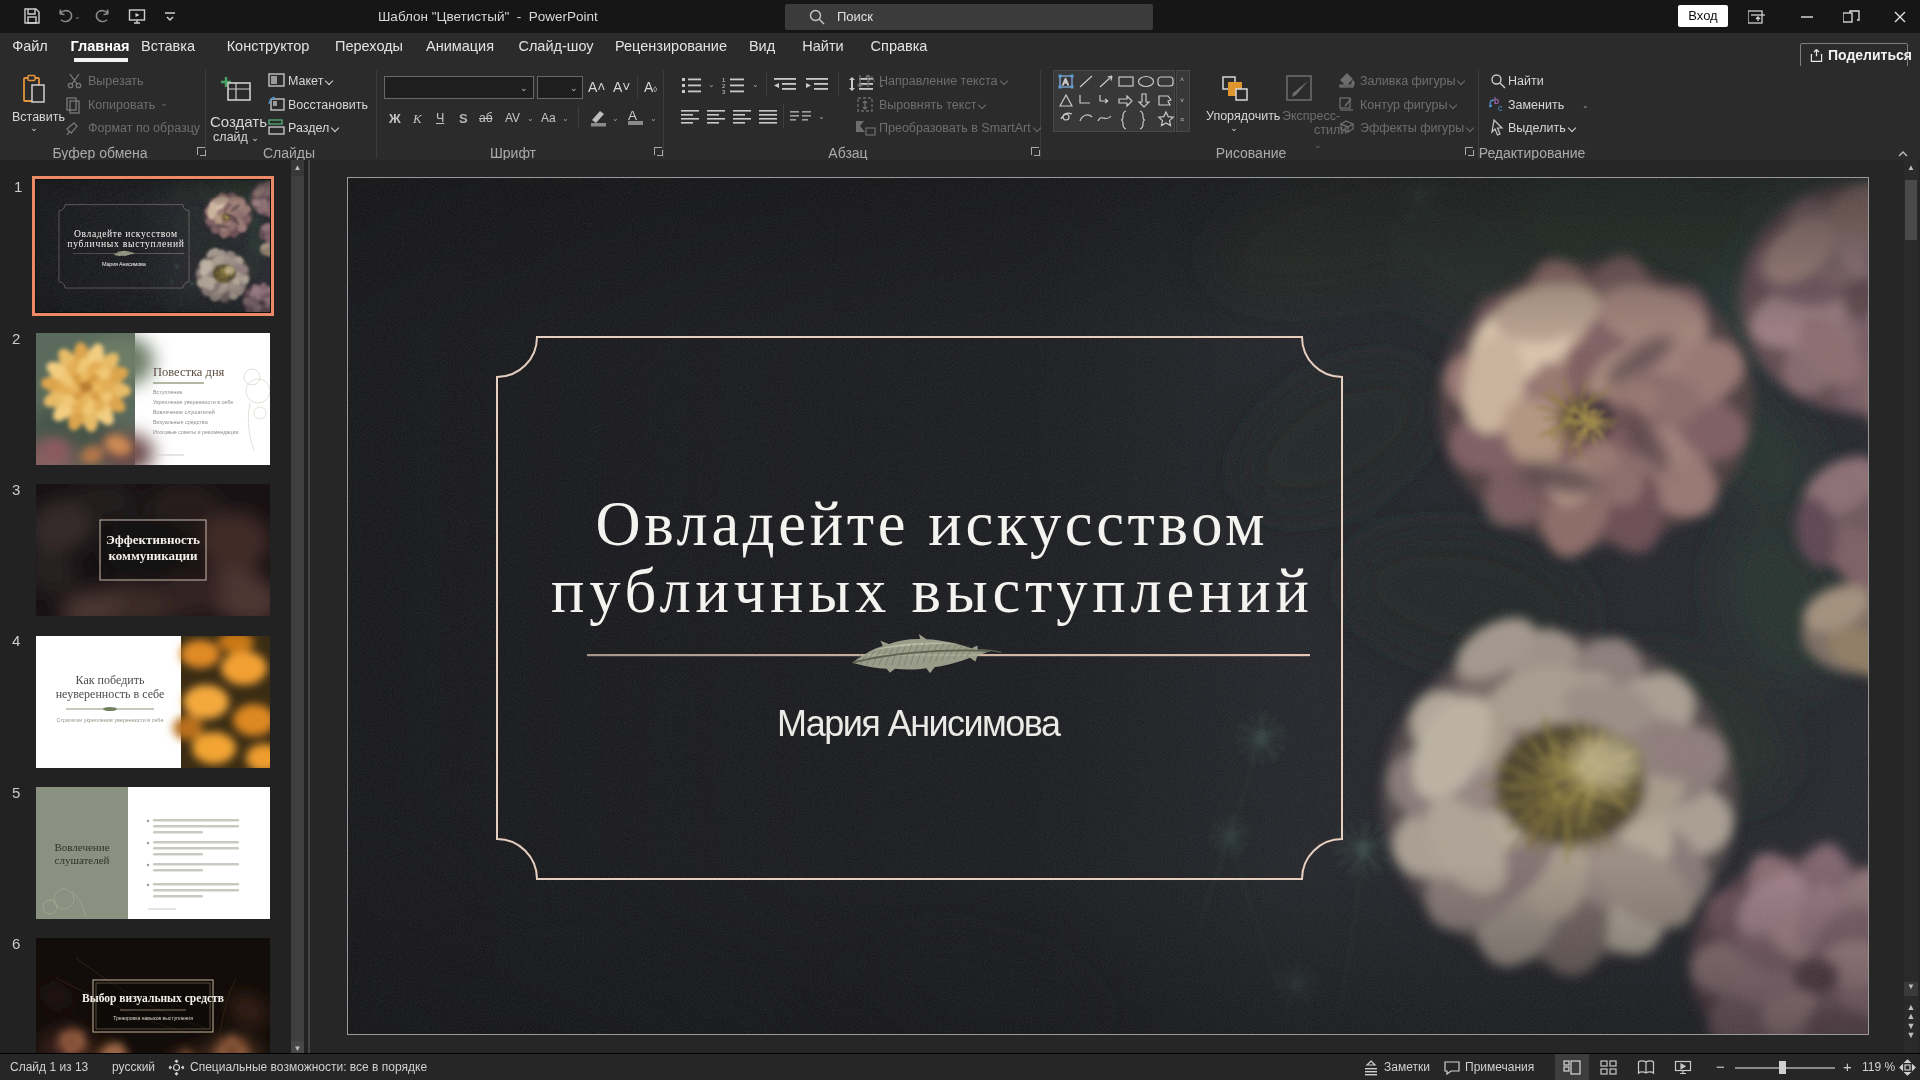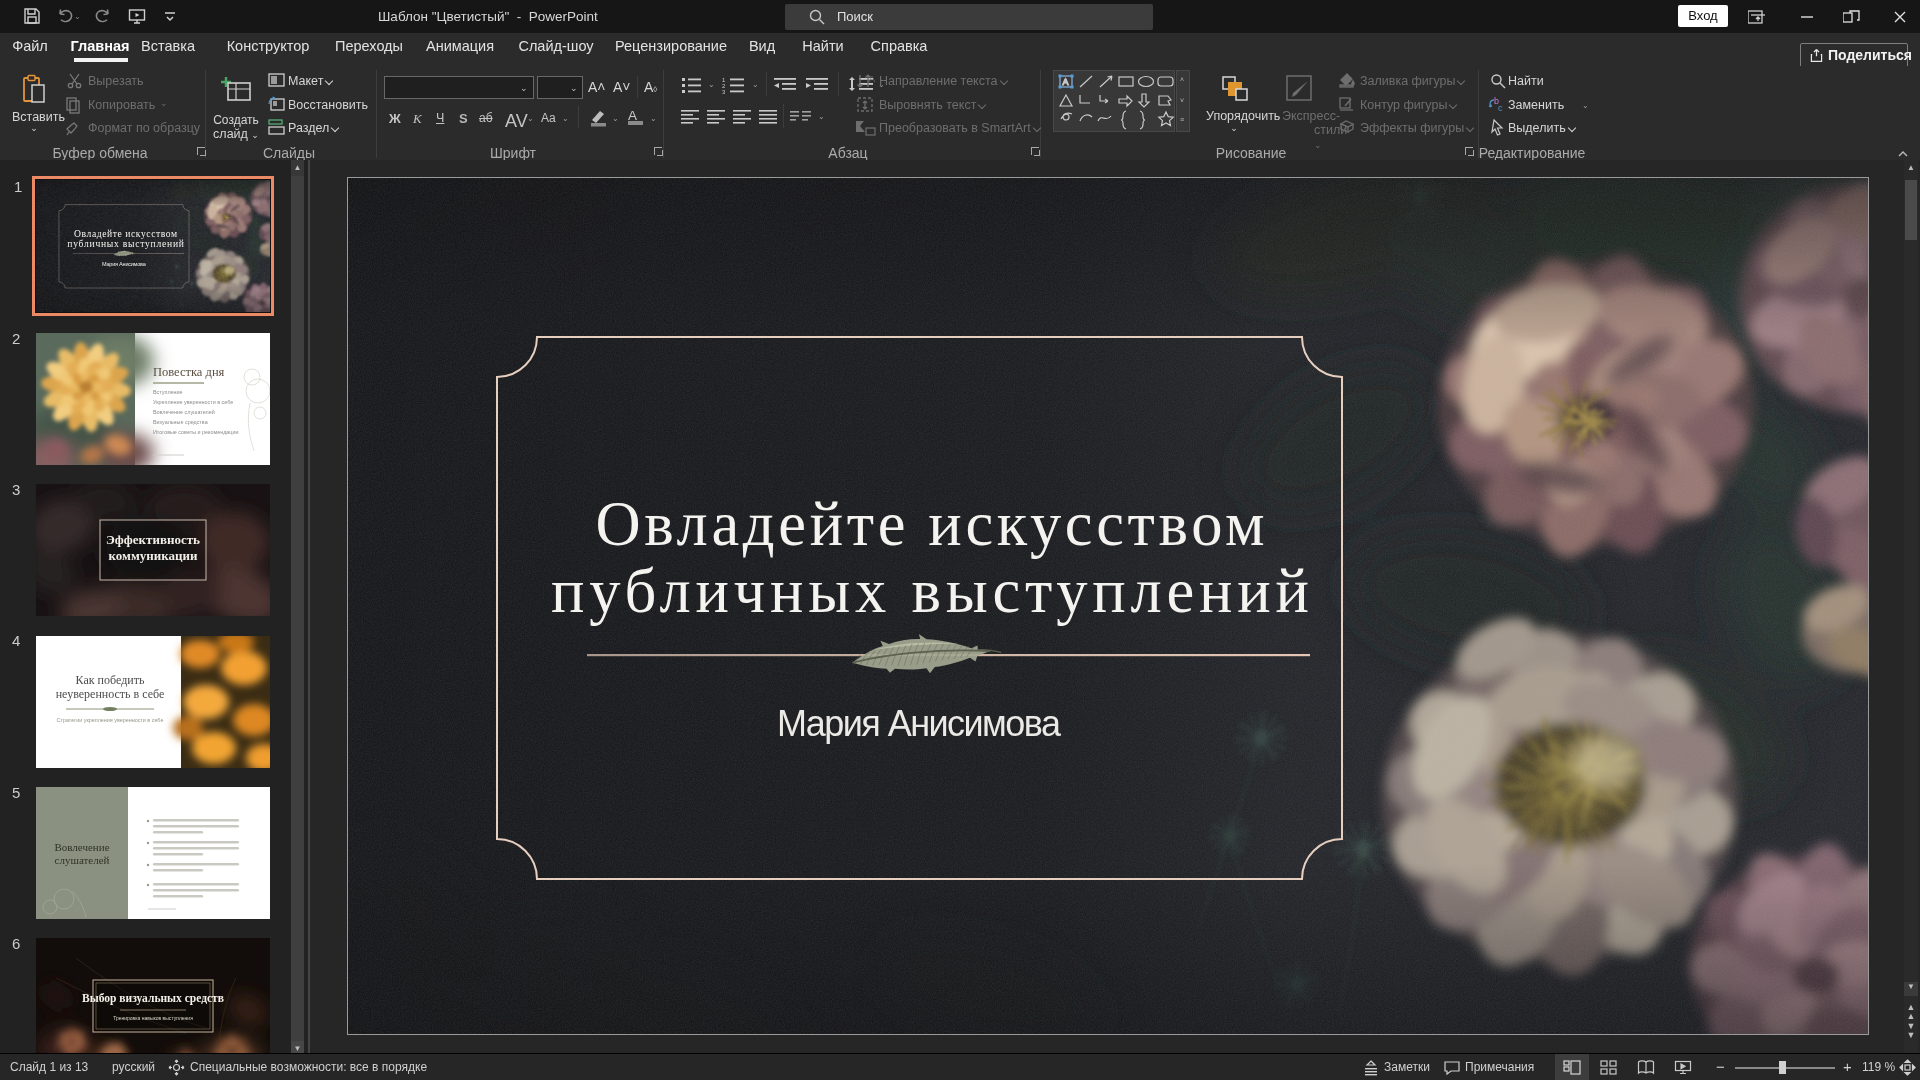--- a/index.html
+++ b/index.html
@@ -139,21 +139,21 @@
         <path d="M5,13 l-2,3"></path>
       </g>
     </svg>
     <div class="it dis" style="left:88px;top:55px;">Формат по образцу</div>
     <div class="abs" style="left:210px;top:6px;width:52px;height:78px;text-align:center;">
 <svg width="36" height="34" viewBox="0 0 36 34" style="margin-top:2px;">
 <path d="M8,3 v10 M3,8 h10" stroke="#4aa564" stroke-width="2.4"></path>
 <rect x="10" y="9" width="22" height="17" fill="none" stroke="#cfcfcf" stroke-width="1.6"></rect>
 <path d="M10,15 h8 M18,9 v17 M18,15 h14" stroke="#cfcfcf" stroke-width="1.2"></path>
 </svg>
-<div style="color:#d6d6d6;font-size:12px;margin-top:1px;">Создать</div>
+<div style="color:#d6d6d6;font-size:15px;margin-top:1px;">Создать</div>
 <div style="color:#d6d6d6;font-size:12.5px;">слайд <span style="font-size:9px;">⌄</span></div></div>
     <svg class="abs" style="left:268px;top:7px;" width="17" height="15" viewBox="0 0 17 15">
       <rect x="1" y="1" width="15" height="12" fill="none" stroke="#cfcfcf" stroke-width="1.3"></rect>
       <rect x="3" y="3" width="6" height="8" fill="#9a9a9a"></rect>
     </svg>
     <div class="it" style="left:288px;top:8px;">Макет<span class="chev"></span></div>
     <svg class="abs" style="left:268px;top:30px;" width="17" height="16" viewBox="0 0 17 16">
       <rect x="3" y="3" width="13" height="11" fill="none" stroke="#cfcfcf" stroke-width="1.3"></rect>
       <rect x="5" y="5" width="4" height="5" fill="#9a9a9a"></rect>
       <path d="M1,8 c0,-4 3,-6 6,-6 M7,2 l-2.5,-1 M7,2 l-2.5,1" stroke="#4f94cd" stroke-width="1.3" fill="none"></path>
@@ -170,21 +170,21 @@
     <div class="abs" style="left:570px;top:17px;color:#bdbdbd;font-size:9px;">⌄</div>
     <div class="it" style="left:588px;top:13px;font-size:14px;">A˄</div>
     <div class="it" style="left:613px;top:13px;font-size:14px;">A˅</div>
     <div class="abs" style="left:637px;top:10px;width:1px;height:22px;background:#3d3d3d;"></div>
     <div class="it" style="left:644px;top:13px;font-size:14px;">A<span style="font-size:8px;">◊</span></div>
     <div class="it" style="left:389px;top:45px;color:#c4c4c4;"><b style="font-size:13px;">Ж</b></div>
     <div class="it" style="left:413px;top:45px;color:#c4c4c4;"><i style="font-family:Liberation Serif,serif;font-size:13px;">К</i></div>
     <div class="it" style="left:436px;top:45px;color:#c4c4c4;"><span style="text-decoration:underline;font-size:12.5px;">Ч</span></div>
     <div class="it" style="left:459px;top:45px;color:#c4c4c4;"><b style="font-size:13px;color:#b5b5b5;">S</b></div>
     <div class="it" style="left:479px;top:45px;color:#c4c4c4;"><span style="text-decoration:line-through;font-size:12px;">аб</span></div>
-    <div class="it" style="left:505px;top:45px;color:#c4c4c4;"><span style="font-size:18px;">AV</span></div>
+    <div class="it" style="left:505px;top:45px;color:#c4c4c4;"><span style="font-size:12px;">AV</span></div>
     <div class="it" style="left:541px;top:45px;color:#c4c4c4;"><span style="font-size:12px;">Aa</span></div>
     <div class="it" style="left:527px;top:48px;font-size:8px;color:#9f9f9f;">⌄</div>
     <div class="it" style="left:562px;top:48px;font-size:8px;color:#9f9f9f;">⌄</div>
     <div class="abs" style="left:578px;top:40px;width:1px;height:22px;background:#3d3d3d;"></div>
     <svg class="abs" style="left:588px;top:42px;" width="22" height="20" viewBox="0 0 22 20">
       <path d="M4,12 L12,3 l4,3 -8,9 z" fill="#bdbdbd"></path>
       <rect x="3" y="15" width="15" height="3.5" fill="#8a8a8a"></rect>
     </svg>
     <div class="it" style="left:612px;top:48px;font-size:8px;color:#9f9f9f;">⌄</div>
     <div class="abs" style="left:628px;top:42px;color:#c9c9c9;">

